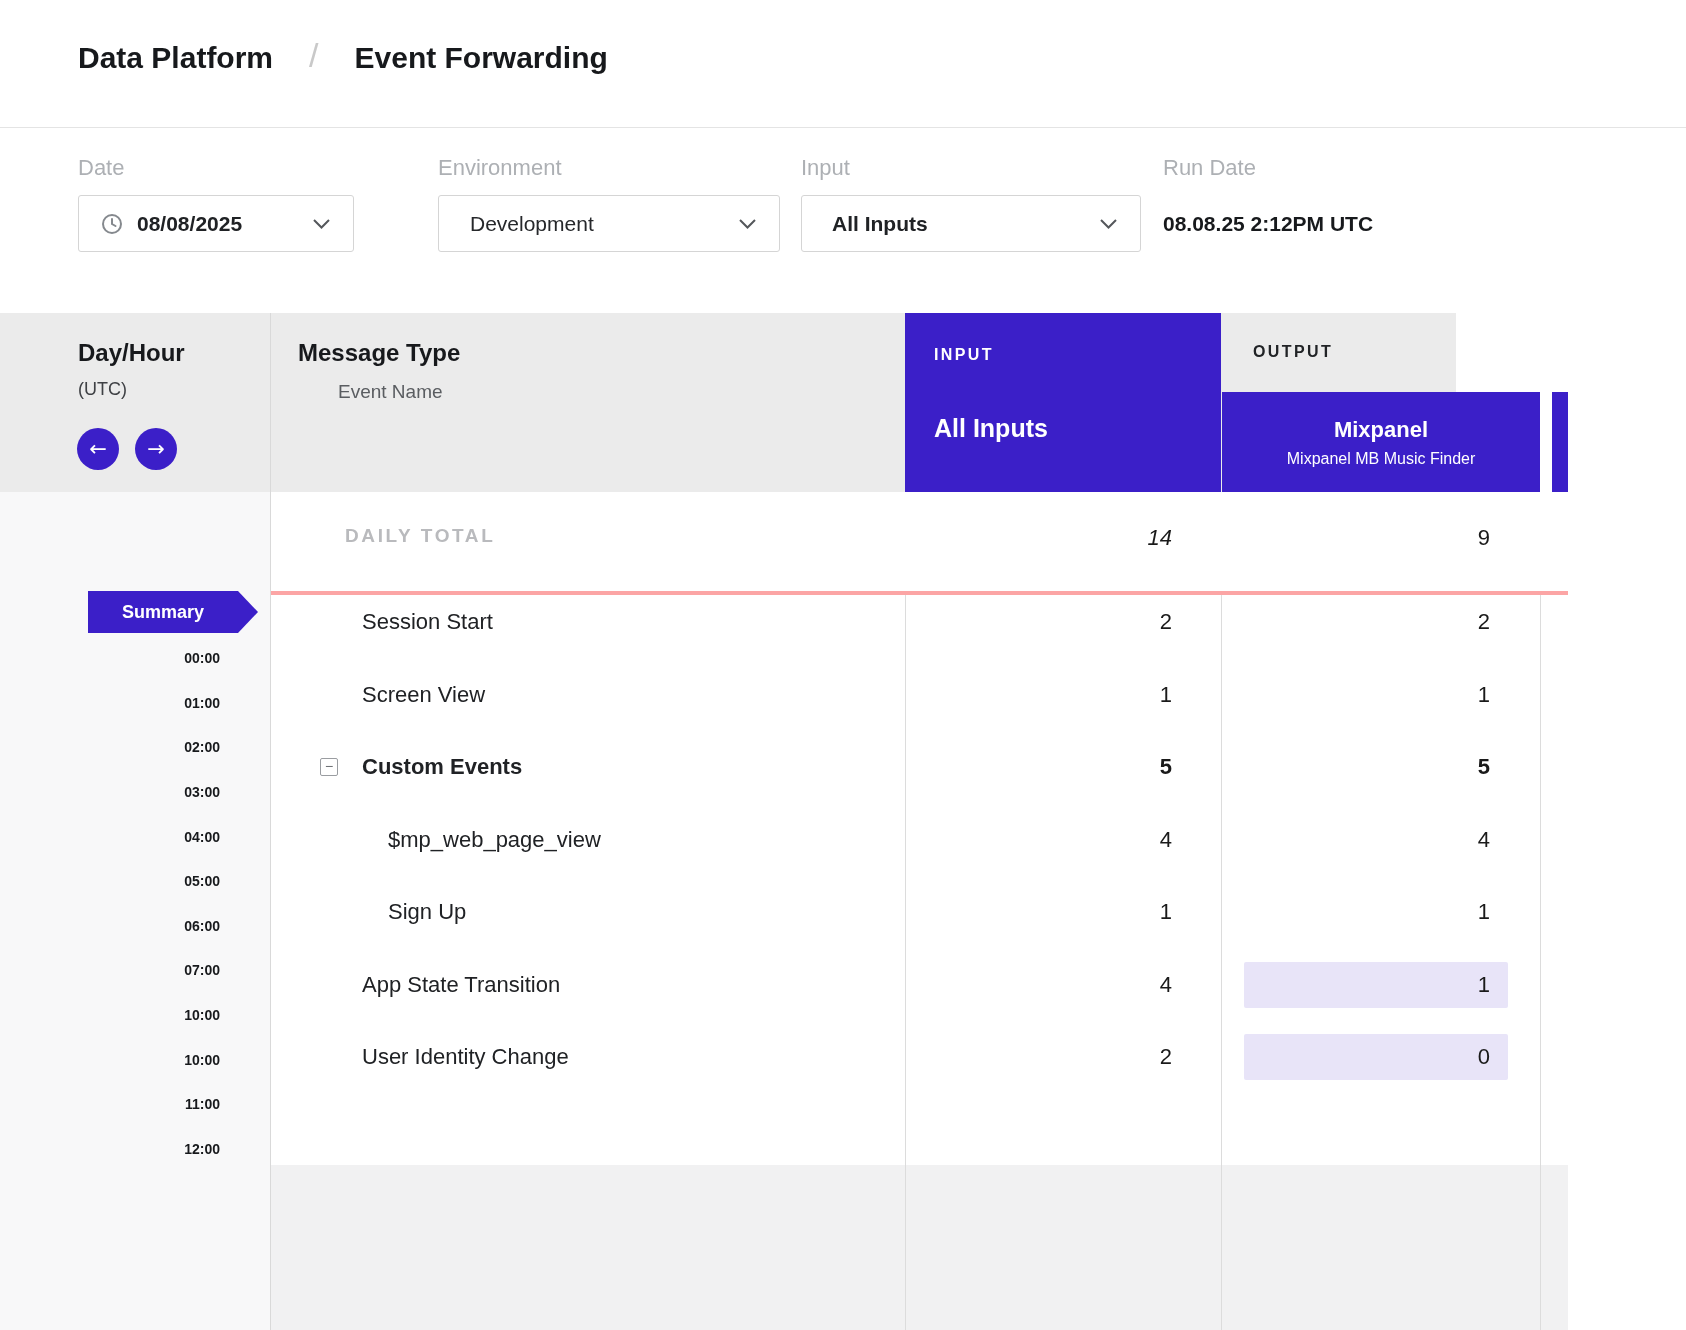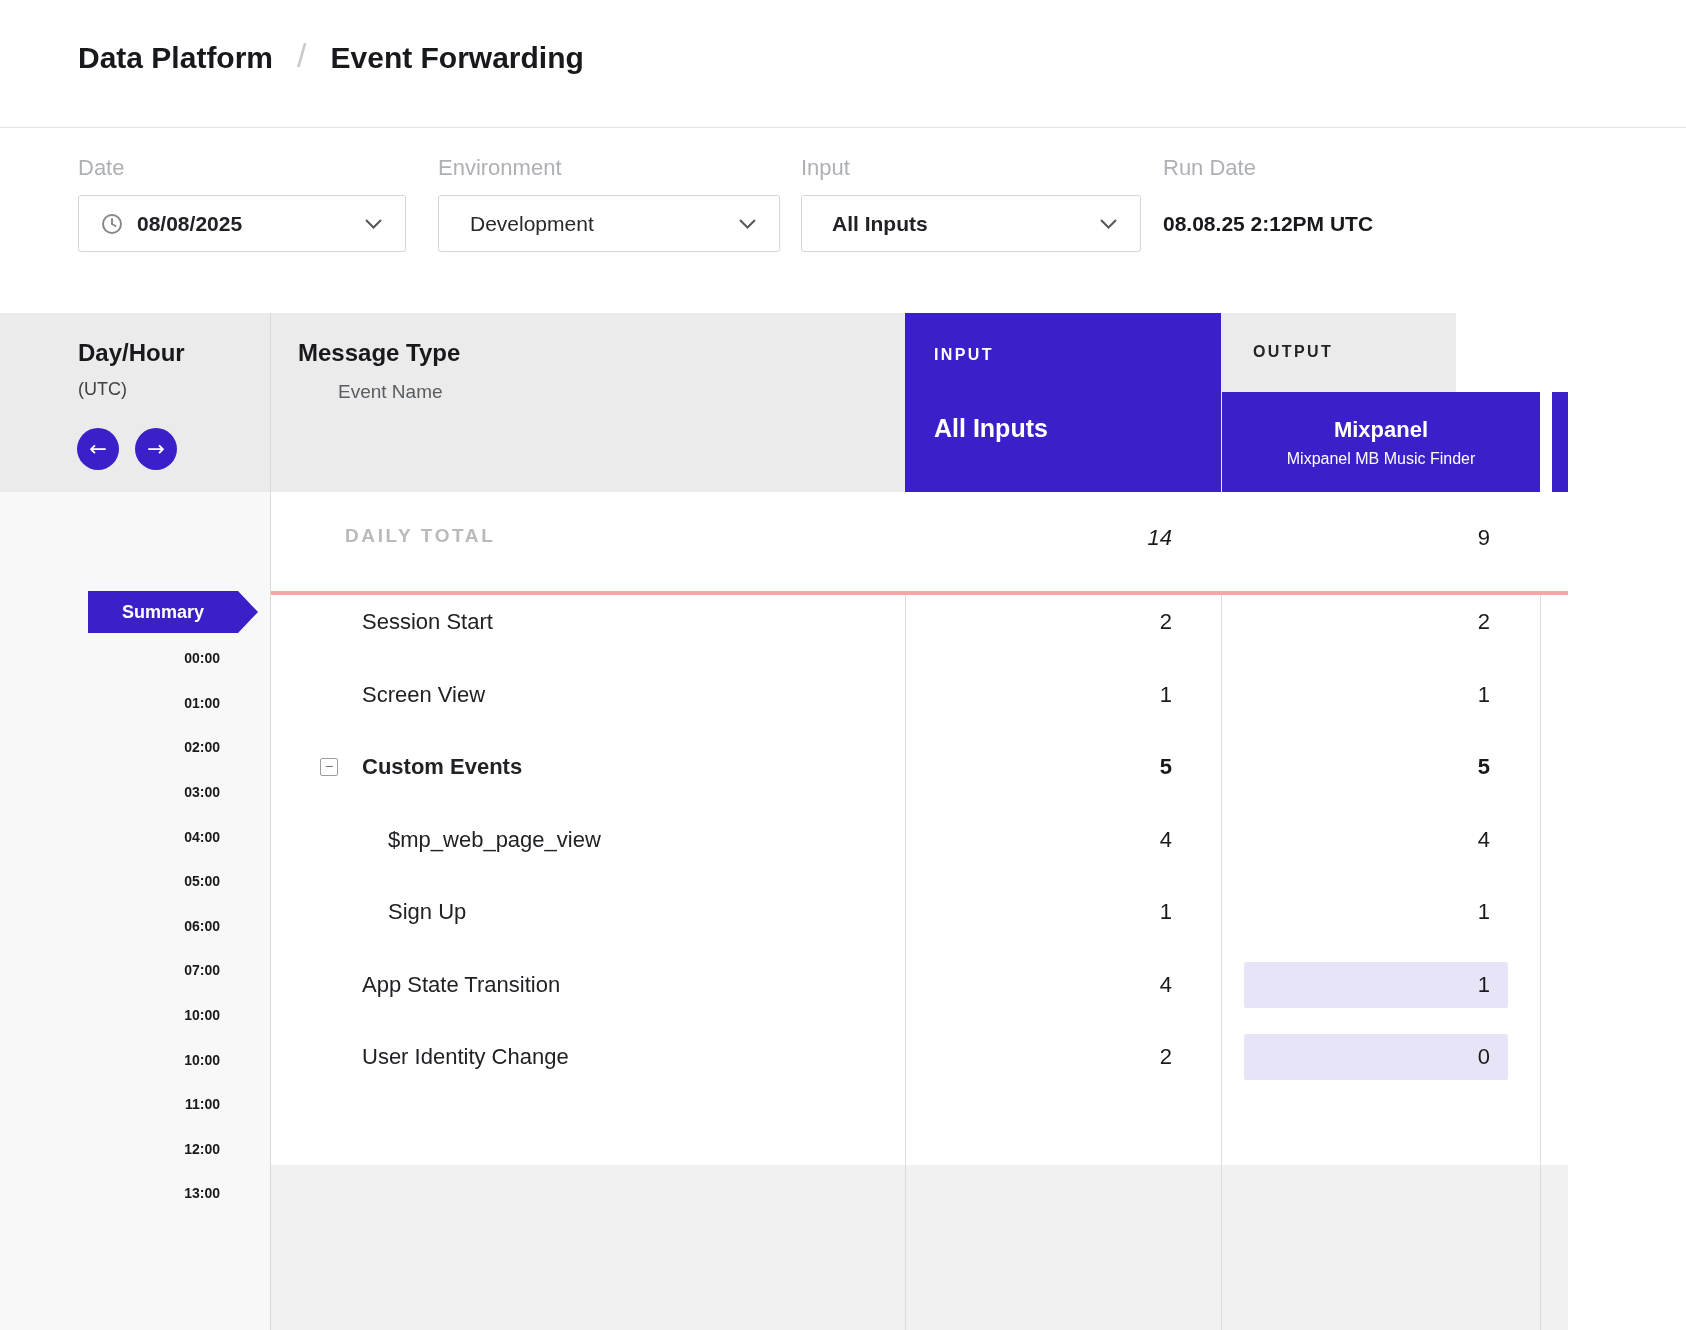--- a/index.html
+++ b/index.html
@@ -2,31 +2,31 @@
 <html style="--accent: #3b1fc8; --hl: #e8e4f8;"><head>
 <meta charset="utf-8">
 <style>
   * { margin:0; padding:0; box-sizing:border-box; }
   html,body { background:#fff; }
   body { font-family:"Liberation Sans", sans-serif; color:#1a1a1a; }
   .page { position:relative; width:1686px; height:1330px; overflow:hidden; background:#fff; }
 
   
   .topbar { position:absolute; left:0; top:0; width:100%; height:128px; background:#fff; border-bottom:1px solid #e4e4e4; }
-  .breadcrumb { position:absolute; left:78px; top:38px; display:flex; align-items:center; gap:24px; }
+  .breadcrumb { position:absolute; left:78px; top:38px; display:flex; align-items:center; gap:36px; }
   .crumb { font-size:30px; font-weight:700; color:#17191c; cursor:pointer; }
   .crumb.current { cursor:default; }
   .crumb-sep { font-size:34px; font-weight:300; color:#c9c9c9; transform:translateY(-2px); }
 
   
   .filters { position:absolute; left:0; top:129px; width:100%; height:184px; background:#fff; }
   .f-label { position:absolute; top:26px; font-size:22px; color:#adb0b4; }
   .lbl-date { left:78px; }  .lbl-env { left:438px; }  .lbl-input { left:801px; }  .lbl-run { left:1163px; }
   .select { position:absolute; top:66px; height:57px; background:#fff; border:1px solid #d5d5d5; border-radius:3px; display:flex; align-items:center; cursor:pointer; }
-  .sel-date { left:78px; width:328px; }
+  .sel-date { left:78px; width:276px; }
   .sel-env  { left:438px; width:342px; }
   .sel-input{ left:801px; width:340px; }
   .sel-date .clock { margin-left:22px; display:flex; }
   .sel-date .sel-text { margin-left:14px; font-size:21px; font-weight:700; color:#202225; }
   .sel-env .sel-text { margin-left:31px; font-size:21px; font-weight:400; color:#26282b; }
   .sel-input .sel-text { margin-left:30px; font-size:21px; font-weight:700; color:#202225; }
   .chev { position:absolute; right:23px; top:50%; transform:translateY(-50%); display:flex; }
   .run-value { position:absolute; left:1163px; top:66px; height:57px; display:flex; align-items:center; font-size:21px; font-weight:700; color:#17191c; }
 
   
@@ -268,16 +268,15 @@
       <div class="hour-item">02:00</div>
       <div class="hour-item">03:00</div>
       <div class="hour-item">04:00</div>
       <div class="hour-item">05:00</div>
       <div class="hour-item">06:00</div>
       <div class="hour-item">07:00</div>
       <div class="hour-item">10:00</div>
       <div class="hour-item">10:00</div>
       <div class="hour-item">11:00</div>
       <div class="hour-item">12:00</div>
-      <div class="hour-item">13:00</div>
     </div>
 
 </div>
 
 </body></html>

